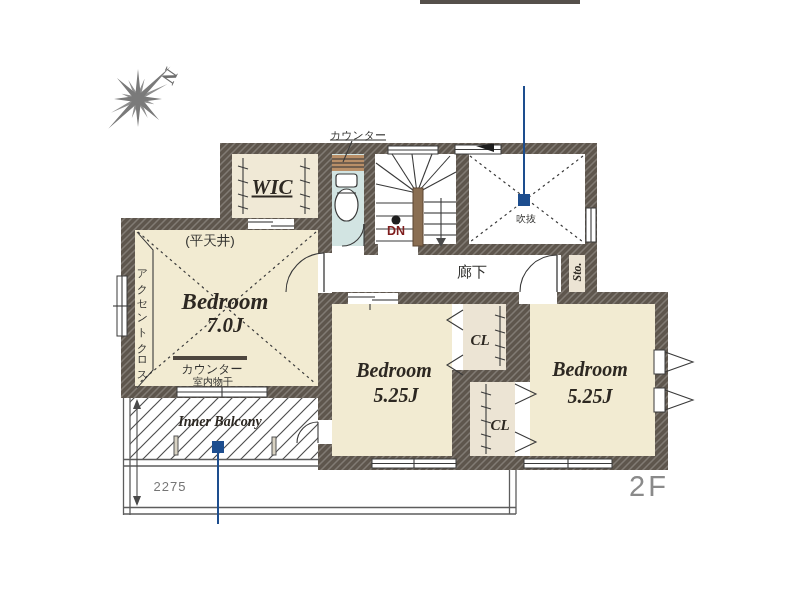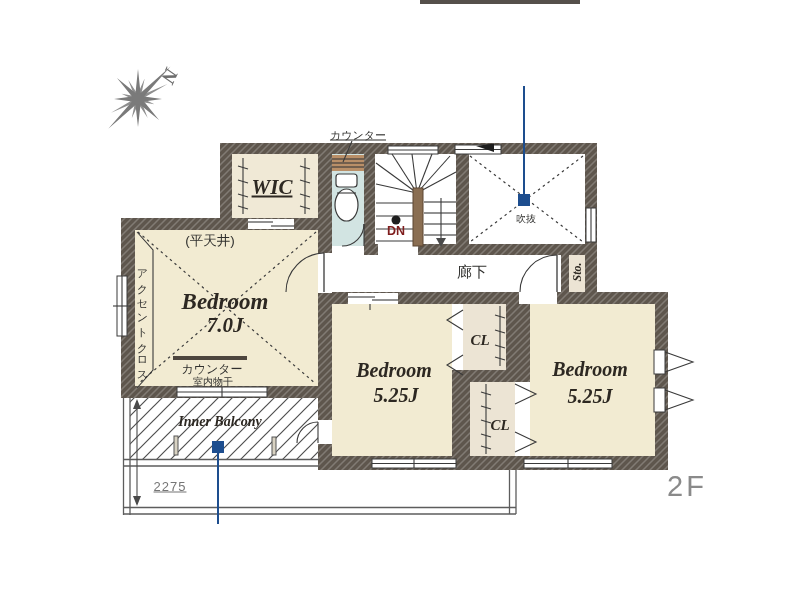--- a/index.html
+++ b/index.html
@@ -5,22 +5,22 @@
   html,body{margin:0;padding:0;background:#fff;}
   .stage{position:relative;width:800px;height:609px;background:#ffffff;overflow:hidden;
          font-family:"Liberation Sans",sans-serif;}
   .stage svg{position:absolute;left:0;top:0;}
   .lbl{position:absolute;transform:translate(-50%,-50%);white-space:nowrap;
        color:var(--label_dark,#2d2822);line-height:1;}
   .serif{font-family:"Liberation Serif","DejaVu Serif",serif;font-style:italic;font-weight:bold;}
   .jp{font-family:"Liberation Sans","DejaVu Sans",sans-serif;color:#30302e;}
   .vert{writing-mode:vertical-rl;text-orientation:upright;letter-spacing:2px;}
   .rot90{transform:translate(-50%,-50%) rotate(-90deg);}
-  .gray{color:var(--label_gray,#8a8a8a);margin-left:38px;}
-  .dimtxt{color:var(--dim_gray,#757575);letter-spacing:1px;text-decoration:underline;}
+  .gray{color:var(--label_gray,#8a8a8a);}
+  .dimtxt{color:var(--dim_gray,#757575);letter-spacing:1px;}
   
   .wallfill{fill:url(#wallHatch);}
   .wall-base{fill:var(--wall,#5e564d);}
   .wall-hx{stroke:rgba(255,255,255,0.22);stroke-width:1.5;}
   .f-wic{fill:var(--wic_floor,#f0e9d6);}
   .f-bed{fill:var(--bedroom_floor,#f2ebd2);}
   .f-cl{fill:var(--closet_floor,#ece4d4);}
   .f-wc{fill:var(--toilet_floor,#d2e4e2);}
   .f-counter{fill:var(--counter,#b98f68);}
   .f-rail{fill:var(--stair_rail,#8a6e52);stroke:#5c4733;stroke-width:1;}

